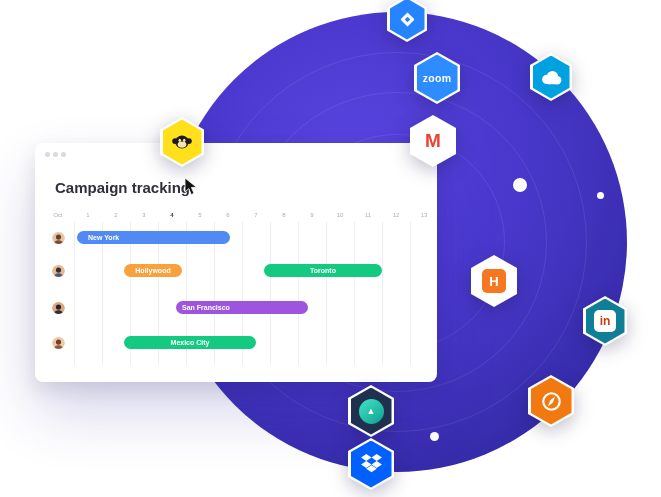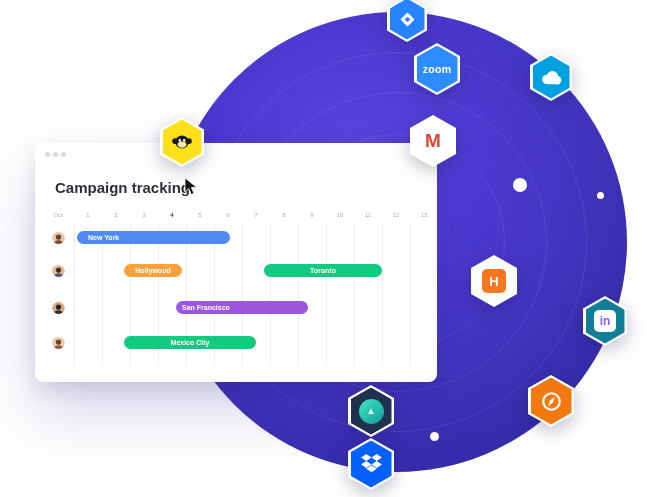--- a/index.html
+++ b/index.html
@@ -27,37 +27,37 @@
 
   
   .hex { position:absolute; z-index:4; filter:drop-shadow(0 5px 9px rgba(20,20,70,.28)); }
   .hex-bg, .hex-in {
     clip-path: polygon(50% 0, 100% 25%, 100% 75%, 50% 100%, 0 75%, 0 25%);
   }
   .hex-bg { position:absolute; inset:0; background:#fff; }
   .hex-in { position:absolute; inset:2.5px; display:flex; align-items:center; justify-content:center; }
 
   .hex-jira      { left:387px; top:-4px;  width:40px; height:46px; }
-  .hex-zoom      { left:414px; top:43px;  width:46px; height:52px; }
+  .hex-zoom      { left:414px; top:52px;  width:46px; height:52px; }
   .hex-sf        { left:530px; top:53px;  width:42px; height:48px; }
   .hex-mailchimp { left:160px; top:117px; width:44px; height:50px; }
   .hex-gmail     { left:410px; top:115px; width:46px; height:52px; }
   .hex-hubspot   { left:471px; top:255px; width:46px; height:52px; }
   .hex-linkedin  { left:583px; top:296px; width:44px; height:50px; }
   .hex-compass   { left:528px; top:375px; width:46px; height:52px; }
   .hex-teal      { left:348px; top:385px; width:46px; height:52px; }
   .hex-dropbox   { left:348px; top:438px; width:46px; height:52px; }
 
   .zoom-label { color:#fff; font-size:10.5px; font-weight:bold; letter-spacing:.3px; }
   .gmail-m { color:#EA4335; font-size:19px; font-weight:bold; }
   .badge-sq { display:flex; align-items:center; justify-content:center; border-radius:5px; }
   .hubspot-sq { width:24px; height:24px; background:#F57722; }
   .hubspot-h { color:#fff; font-size:13px; font-weight:bold; }
   .linkedin-sq { width:22px; height:22px; background:#fff; }
-  .linkedin-in { color:#8b5cf6; font-size:12px; font-weight:bold; }
+  .linkedin-in { color:#c2410c; font-size:12px; font-weight:bold; }
   .teal-circle { width:25px; height:25px; border-radius:50%;
     background:linear-gradient(140deg,#43e5c5,#0c9f93);
     display:flex; align-items:center; justify-content:center; color:#fff; font-size:9px; }
 
   
   .card {
     position:absolute; left:35px; top:143px; width:402px; height:239px; background:#fff;
     border-radius:8px; z-index:3; overflow:hidden;
     box-shadow: 0 30px 60px rgba(49,42,158,.20), 0 8px 20px rgba(0,0,0,.10);
   }

